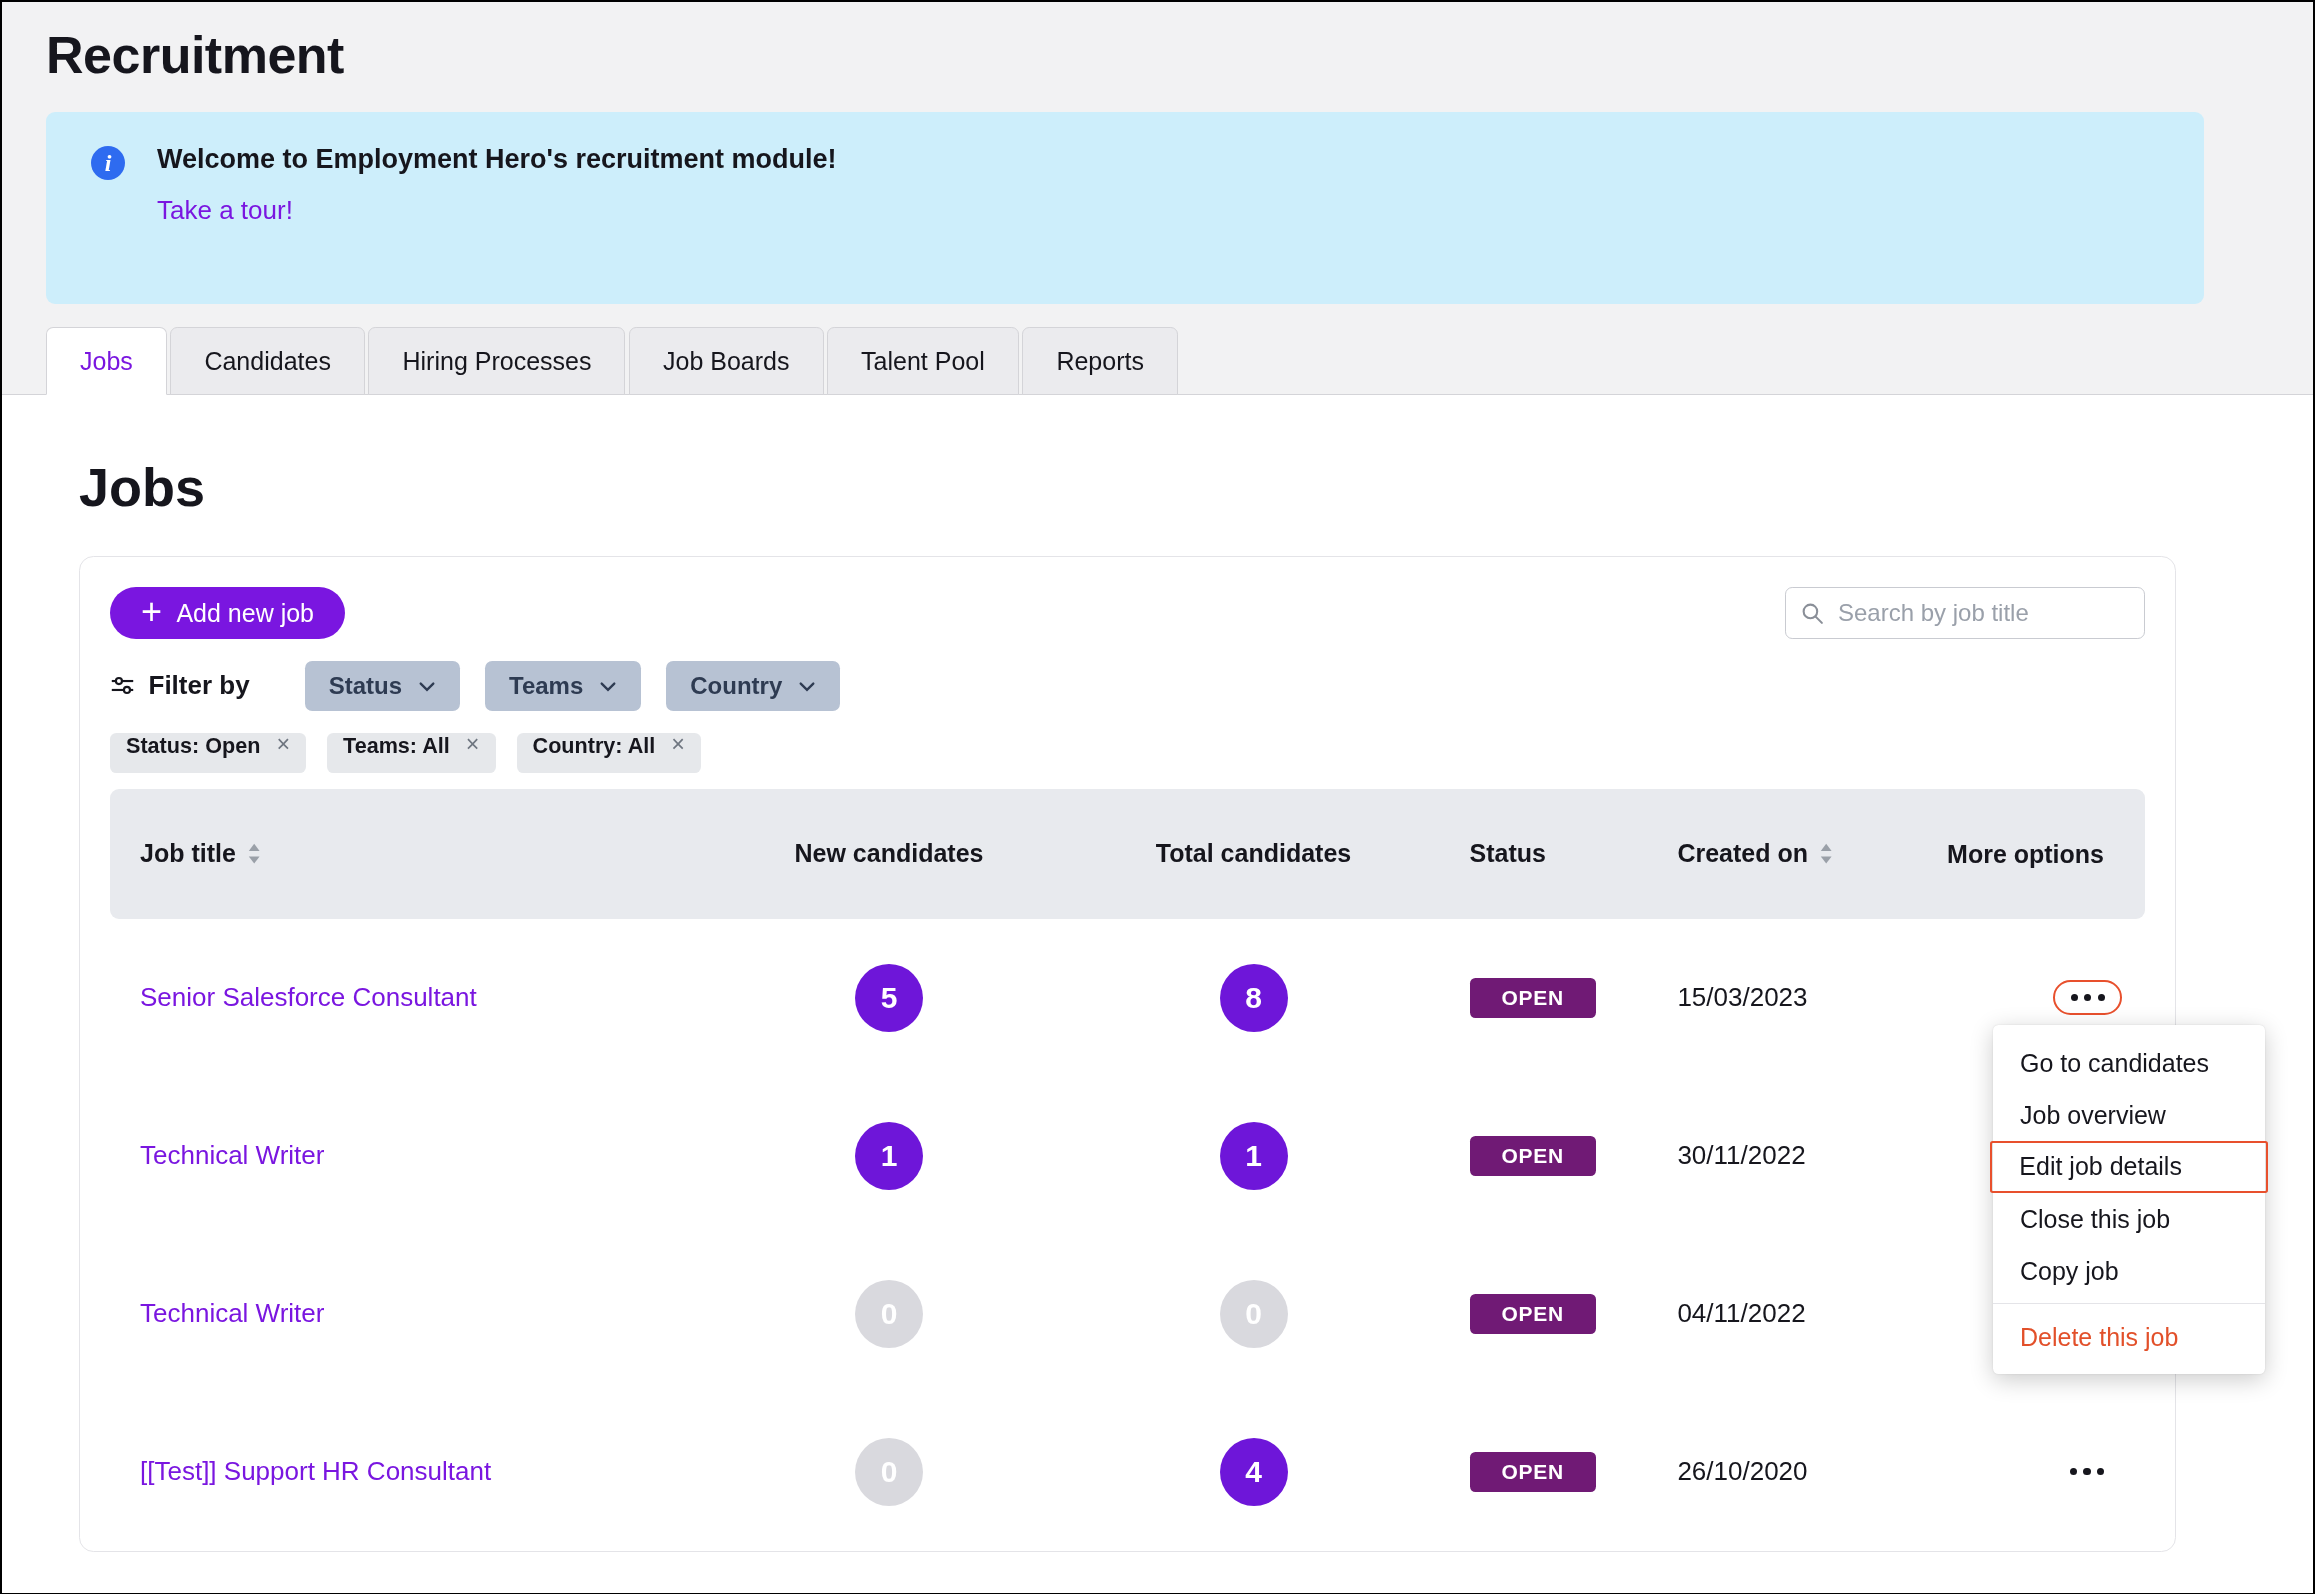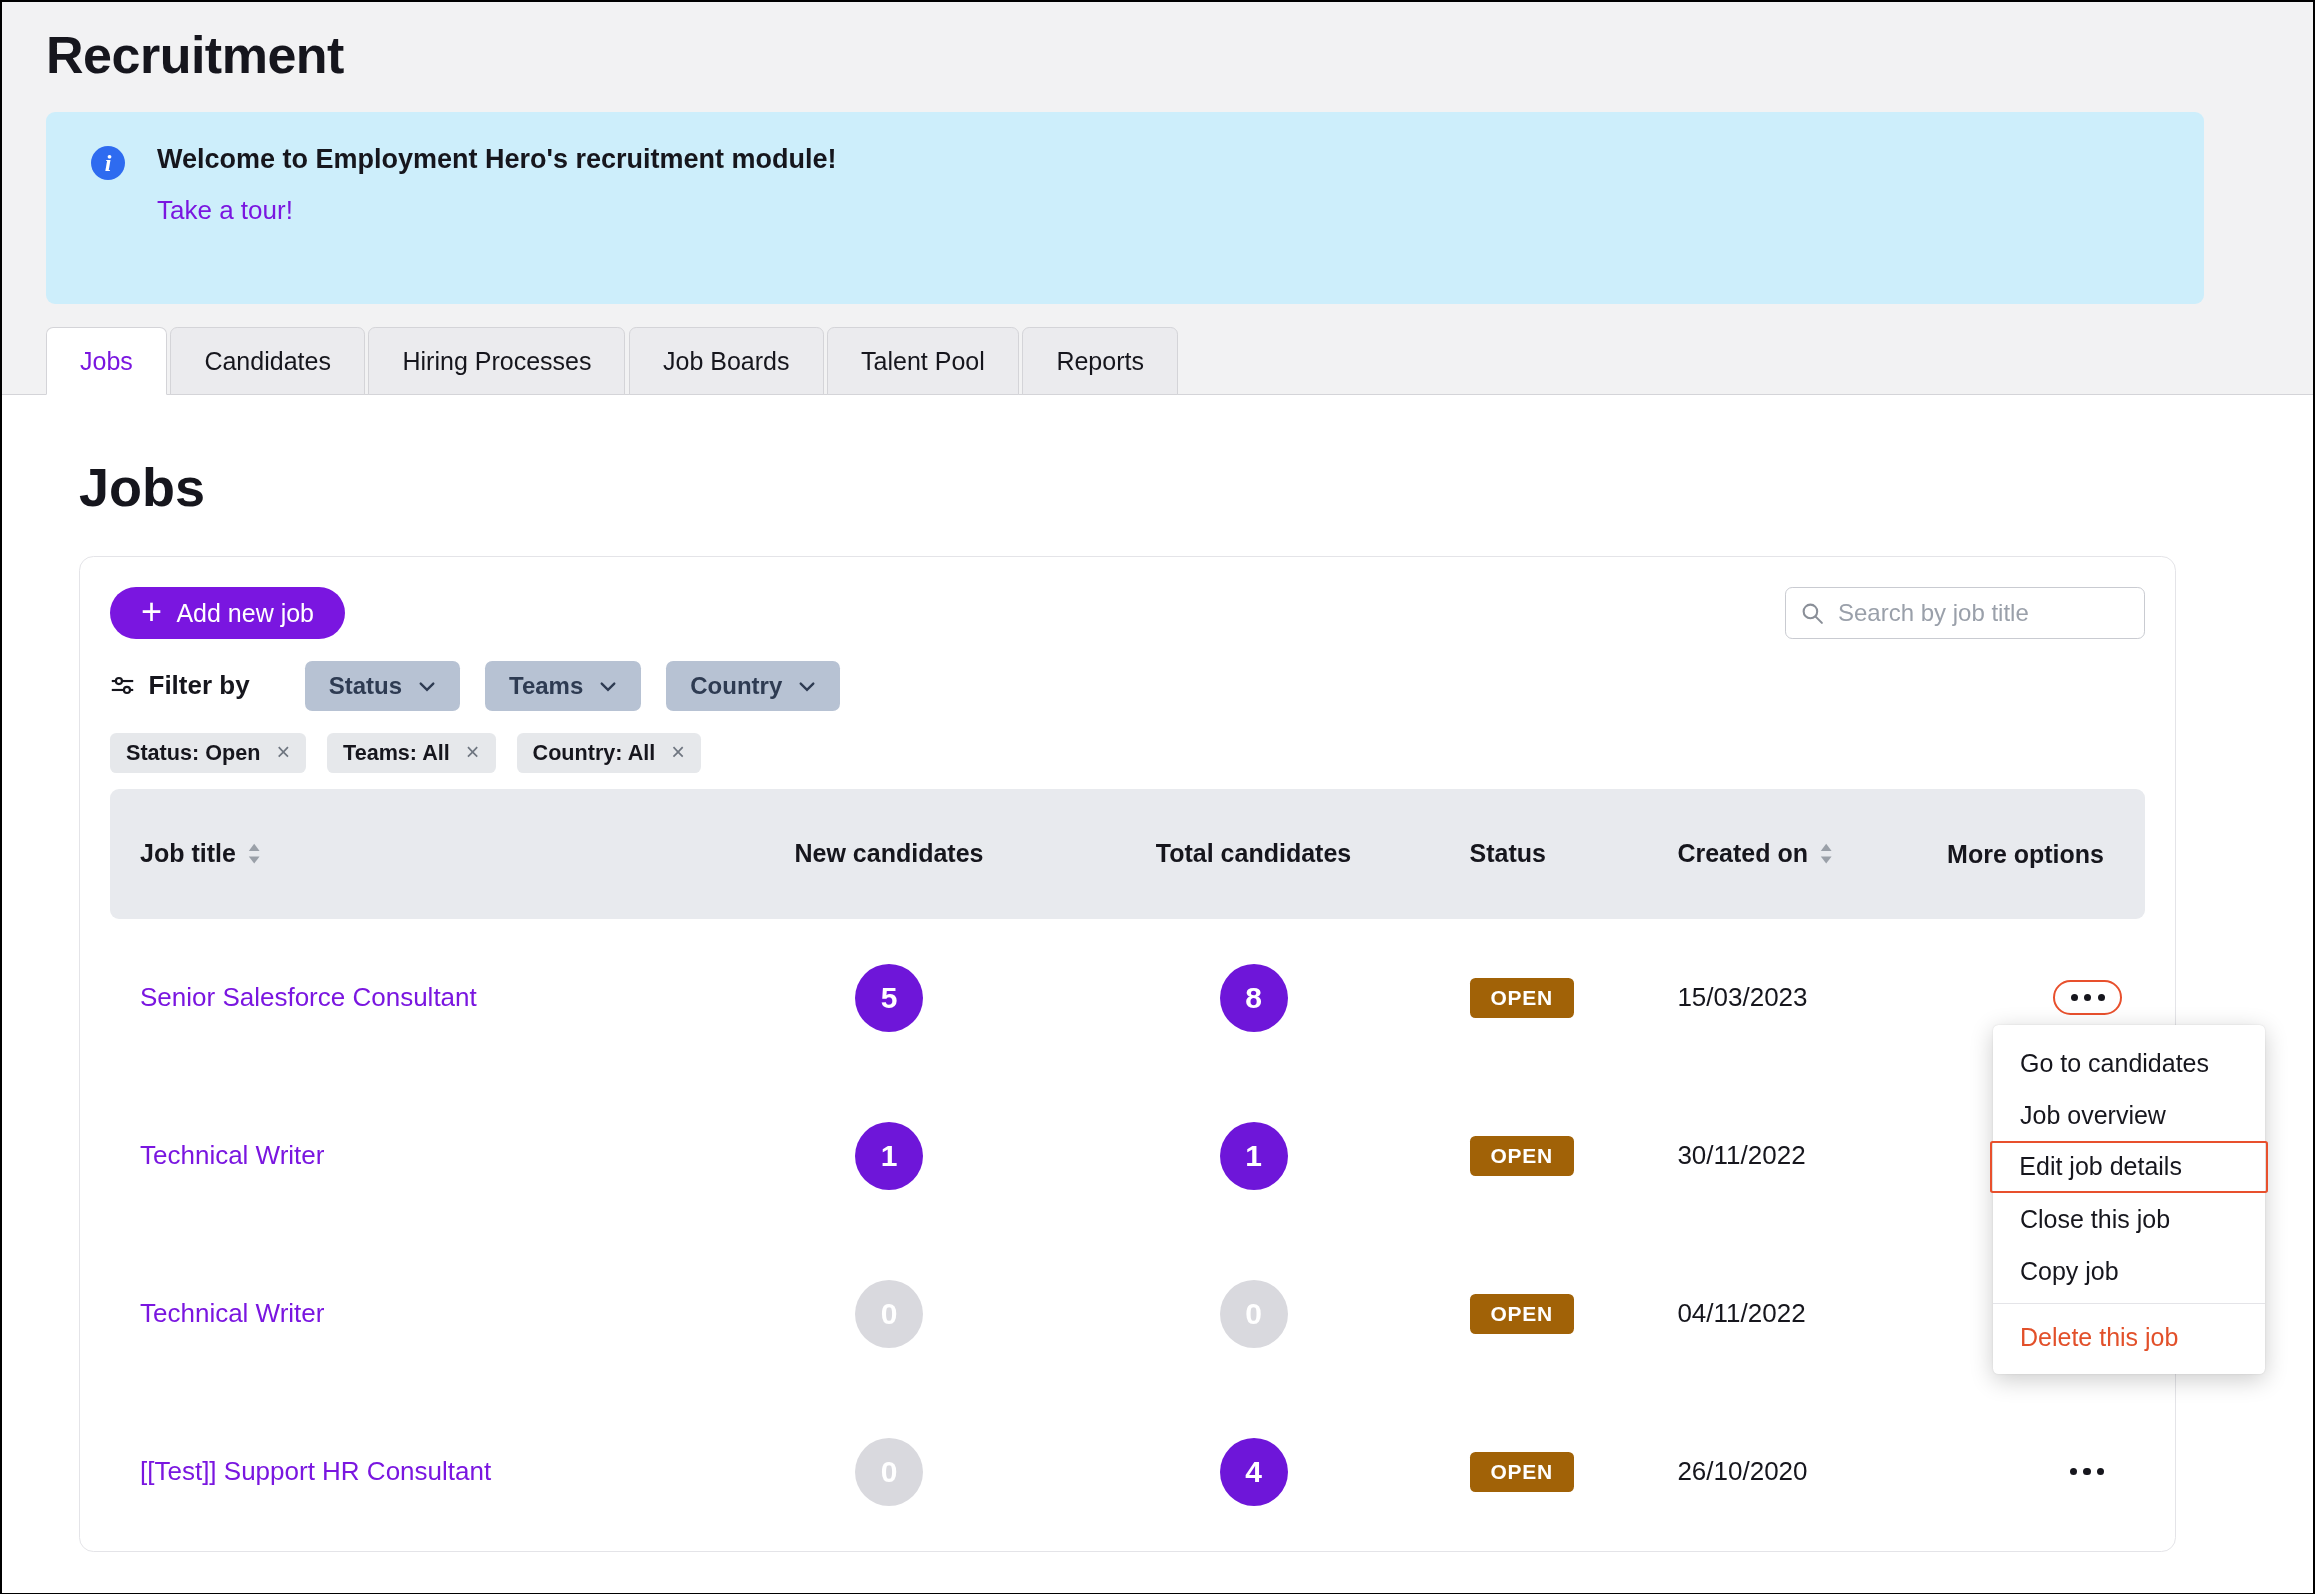--- a/index.html
+++ b/index.html
@@ -66,21 +66,21 @@
   .filter-row { display:flex; align-items:center; gap:25px; margin-top:21.6px; }
   .filter-label { display:flex; align-items:center; gap:13.5px; font-size:26px; font-weight:bold; margin-right:30px; }
   .filter-btn {
     display:inline-flex; align-items:center; gap:16px; height:50px; padding:0 24px;
     background:#b7c2d3; border:none; border-radius:7.2px; cursor:pointer;
     font-size:24px; font-weight:bold; color:#2e3b52; font-family:inherit;
   }
 
   .tag-row { display:flex; gap:21px; margin-top:21.6px; }
   .tag {
-    display:inline-flex; align-items:center; gap:16px; height:40px; padding:0 16px;
+    display:inline-flex; gap:16px; height:40px; padding:0 16px;
     background:#e6e8eb; border-radius:6.3px; font-size:21.6px; font-weight:bold;
   }
   .tag .x { color:#6f7680; font-size:23.4px; font-weight:normal; cursor:pointer; line-height:1; }
 
   
   .table { margin-top:16px; }
   .thead, .row {
     display:grid;
     grid-template-columns:617px 324px 405px 207px 281px 1fr;
     align-items:center;
@@ -97,23 +97,23 @@
   .num-cell { display:flex; justify-content:center; }
   .circle {
     width:68px; height:68px; border-radius:50%; color:#fff;
     display:flex; align-items:center; justify-content:center;
     font-size:30px; font-weight:bold;
   }
   .circle.purple { background:#6e16d9; }
   .circle.gray   { background:#d9d9de; }
   .status-cell { padding-left:13.5px; }
   .badge {
-    display:inline-block; background:#a16207; color:#fff;
+    display:inline-block; background:#701a75; color:#fff;
     font-size:21px; font-weight:bold; letter-spacing:0.7px;
-    padding:8px 21px; border-radius:5.4px;
+    padding:8px 32px; border-radius:5.4px;
   }
   .date-cell { padding-left:14.4px; font-size:26px; }
   .more-cell { display:flex; justify-content:flex-end; padding-right:41px; }
   .dots { display:flex; gap:6.3px; align-items:center; cursor:pointer; }
   .dot { width:7.2px; height:7.2px; border-radius:50%; background:#16161d; }
   .dots-highlight { border:2.7px solid #e8502d; border-radius:899px; padding:11.7px 15.3px; margin-right:-18px; }
 
   
   .menu {
     position:absolute; left:1913px; top:468px; width:272px; z-index:10;

